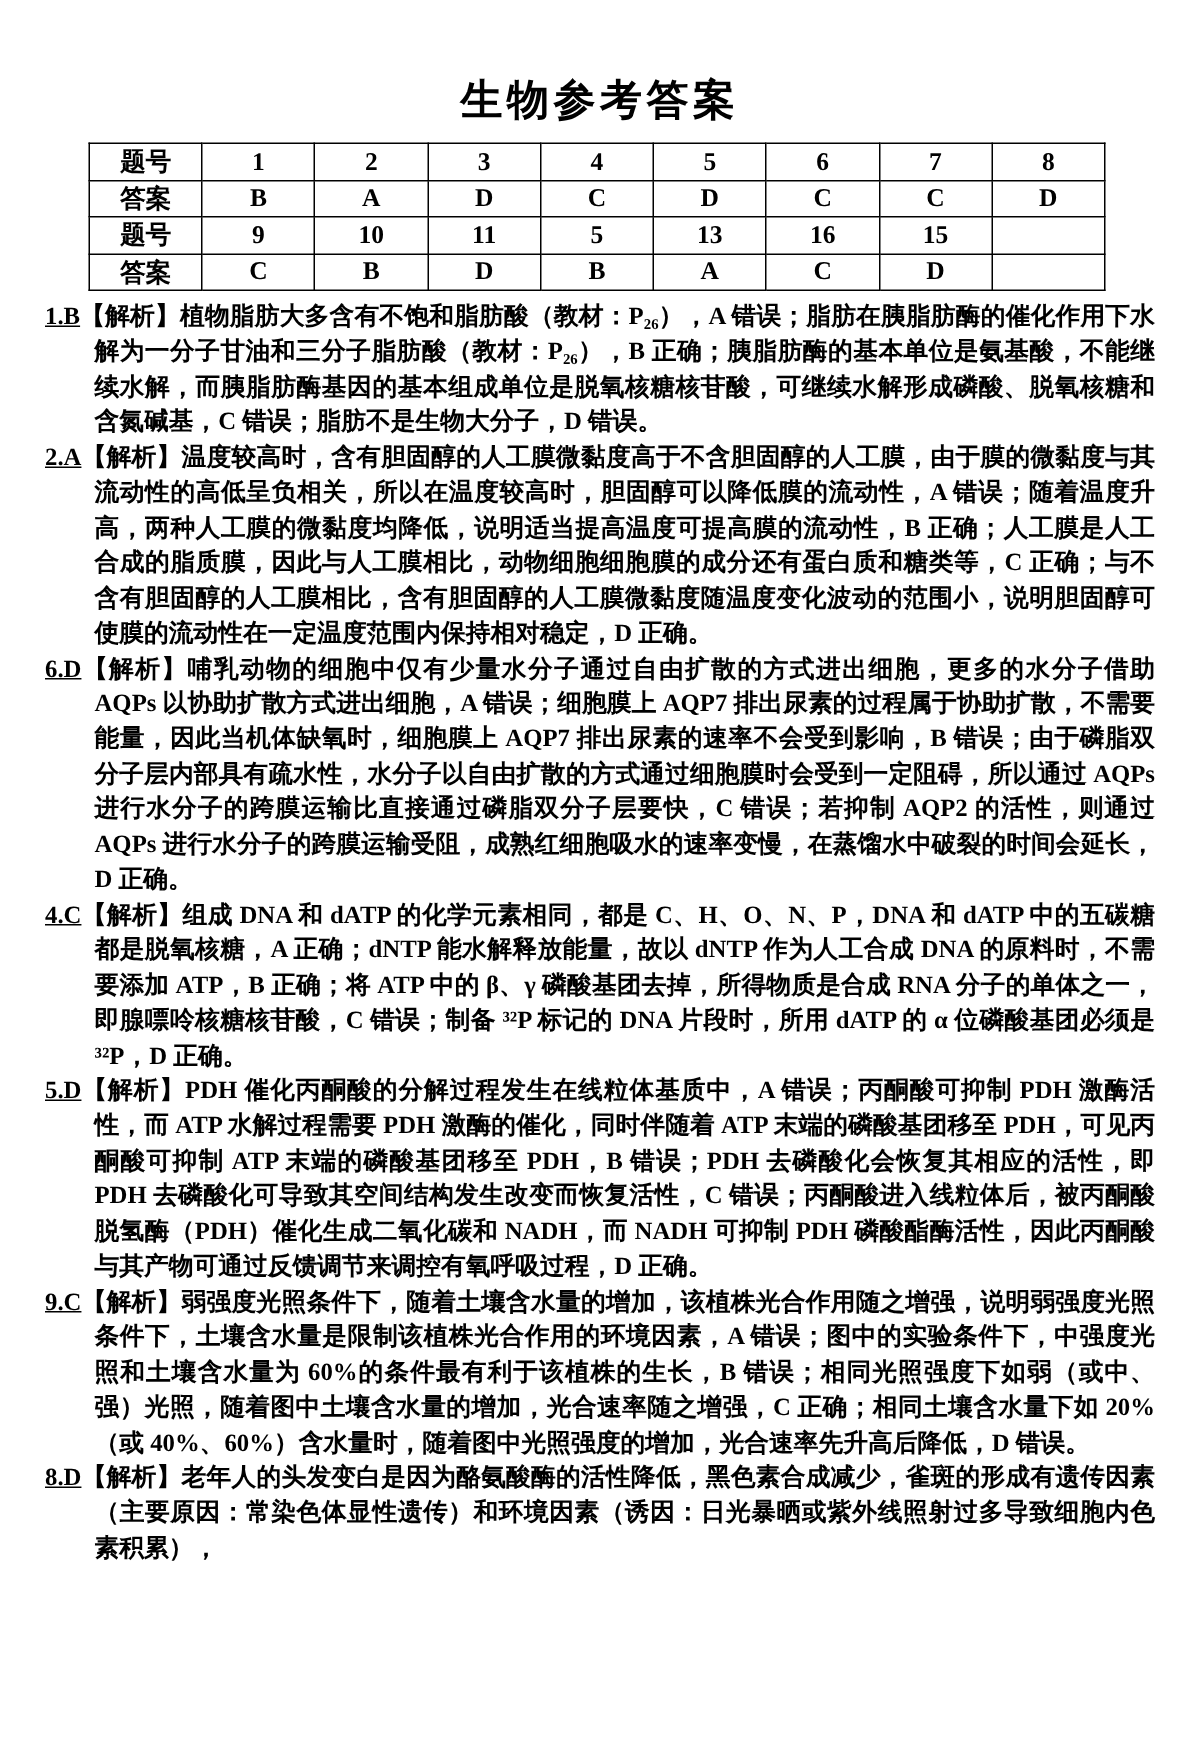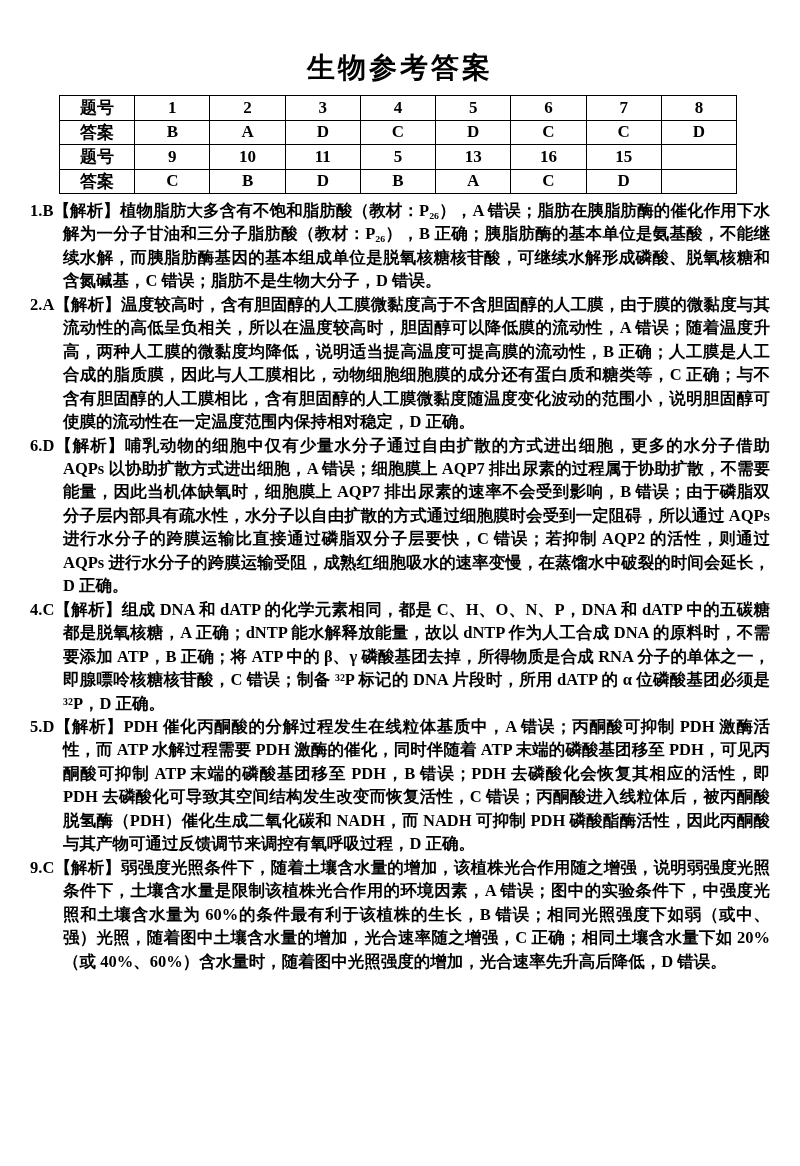--- a/index.html
+++ b/index.html
@@ -55,21 +55,21 @@
   }
   .explanations { margin: 0; }
   .exp {
     margin: 0;
     font-size: 16.5px;
     line-height: 23.45px;
     text-align: justify;
     padding-left: 33px;
     text-indent: -33px;
   }
-  .exp .num { text-indent: 0; }
+  .exp .num { text-indent: 0; text-decoration: underline; }
 </style>
 </head>
 <body>
 
 <div class="page">
 
   <h1 class="title">生物参考答案</h1>
 
 
   <table class="answers">
@@ -121,15 +121,16 @@
       </tbody>
   </table>
 
   <div class="explanations">
       <p class="exp"><span class="num">1.B</span><span class="label">【解析】</span><span class="txt">植物脂肪大多含有不饱和脂肪酸（教材：P₂₆），A 错误；脂肪在胰脂肪酶的催化作用下水解为一分子甘油和三分子脂肪酸（教材：P₂₆），B 正确；胰脂肪酶的基本单位是氨基酸，不能继续水解，而胰脂肪酶基因的基本组成单位是脱氧核糖核苷酸，可继续水解形成磷酸、脱氧核糖和含氮碱基，C 错误；脂肪不是生物大分子，D 错误。</span></p>
       <p class="exp"><span class="num">2.A</span><span class="label">【解析】</span><span class="txt">温度较高时，含有胆固醇的人工膜微黏度高于不含胆固醇的人工膜，由于膜的微黏度与其流动性的高低呈负相关，所以在温度较高时，胆固醇可以降低膜的流动性，A 错误；随着温度升高，两种人工膜的微黏度均降低，说明适当提高温度可提高膜的流动性，B 正确；人工膜是人工合成的脂质膜，因此与人工膜相比，动物细胞细胞膜的成分还有蛋白质和糖类等，C 正确；与不含有胆固醇的人工膜相比，含有胆固醇的人工膜微黏度随温度变化波动的范围小，说明胆固醇可使膜的流动性在一定温度范围内保持相对稳定，D 正确。</span></p>
       <p class="exp"><span class="num">6.D</span><span class="label">【解析】</span><span class="txt">哺乳动物的细胞中仅有少量水分子通过自由扩散的方式进出细胞，更多的水分子借助 AQPs 以协助扩散方式进出细胞，A 错误；细胞膜上 AQP7 排出尿素的过程属于协助扩散，不需要能量，因此当机体缺氧时，细胞膜上 AQP7 排出尿素的速率不会受到影响，B 错误；由于磷脂双分子层内部具有疏水性，水分子以自由扩散的方式通过细胞膜时会受到一定阻碍，所以通过 AQPs 进行水分子的跨膜运输比直接通过磷脂双分子层要快，C 错误；若抑制 AQP2 的活性，则通过 AQPs 进行水分子的跨膜运输受阻，成熟红细胞吸水的速率变慢，在蒸馏水中破裂的时间会延长，D 正确。</span></p>
       <p class="exp"><span class="num">4.C</span><span class="label">【解析】</span><span class="txt">组成 DNA 和 dATP 的化学元素相同，都是 C、H、O、N、P，DNA 和 dATP 中的五碳糖都是脱氧核糖，A 正确；dNTP 能水解释放能量，故以 dNTP 作为人工合成 DNA 的原料时，不需要添加 ATP，B 正确；将 ATP 中的 β、γ 磷酸基团去掉，所得物质是合成 RNA 分子的单体之一，即腺嘌呤核糖核苷酸，C 错误；制备 ³²P 标记的 DNA 片段时，所用 dATP 的 α 位磷酸基团必须是 ³²P，D 正确。</span></p>
       <p class="exp"><span class="num">5.D</span><span class="label">【解析】</span><span class="txt">PDH 催化丙酮酸的分解过程发生在线粒体基质中，A 错误；丙酮酸可抑制 PDH 激酶活性，而 ATP 水解过程需要 PDH 激酶的催化，同时伴随着 ATP 末端的磷酸基团移至 PDH，可见丙酮酸可抑制 ATP 末端的磷酸基团移至 PDH，B 错误；PDH 去磷酸化会恢复其相应的活性，即 PDH 去磷酸化可导致其空间结构发生改变而恢复活性，C 错误；丙酮酸进入线粒体后，被丙酮酸脱氢酶（PDH）催化生成二氧化碳和 NADH，而 NADH 可抑制 PDH 磷酸酯酶活性，因此丙酮酸与其产物可通过反馈调节来调控有氧呼吸过程，D 正确。</span></p>
       <p class="exp"><span class="num">9.C</span><span class="label">【解析】</span><span class="txt">弱强度光照条件下，随着土壤含水量的增加，该植株光合作用随之增强，说明弱强度光照条件下，土壤含水量是限制该植株光合作用的环境因素，A 错误；图中的实验条件下，中强度光照和土壤含水量为 60%的条件最有利于该植株的生长，B 错误；相同光照强度下如弱（或中、强）光照，随着图中土壤含水量的增加，光合速率随之增强，C 正确；相同土壤含水量下如 20%（或 40%、60%）含水量时，随着图中光照强度的增加，光合速率先升高后降低，D 错误。</span></p>
+      <p class="exp"><span class="num">8.D</span><span class="label">【解析】</span><span class="txt">老年人的头发变白是因为酪氨酸酶的活性降低，黑色素合成减少，雀斑的形成有遗传因素（主要原因：常染色体显性遗传）和环境因素（诱因：日光暴晒或紫外线照射过多导致细胞内色素积累），</span></p>
     </div>
 
 </div>
 
 </body></html>

